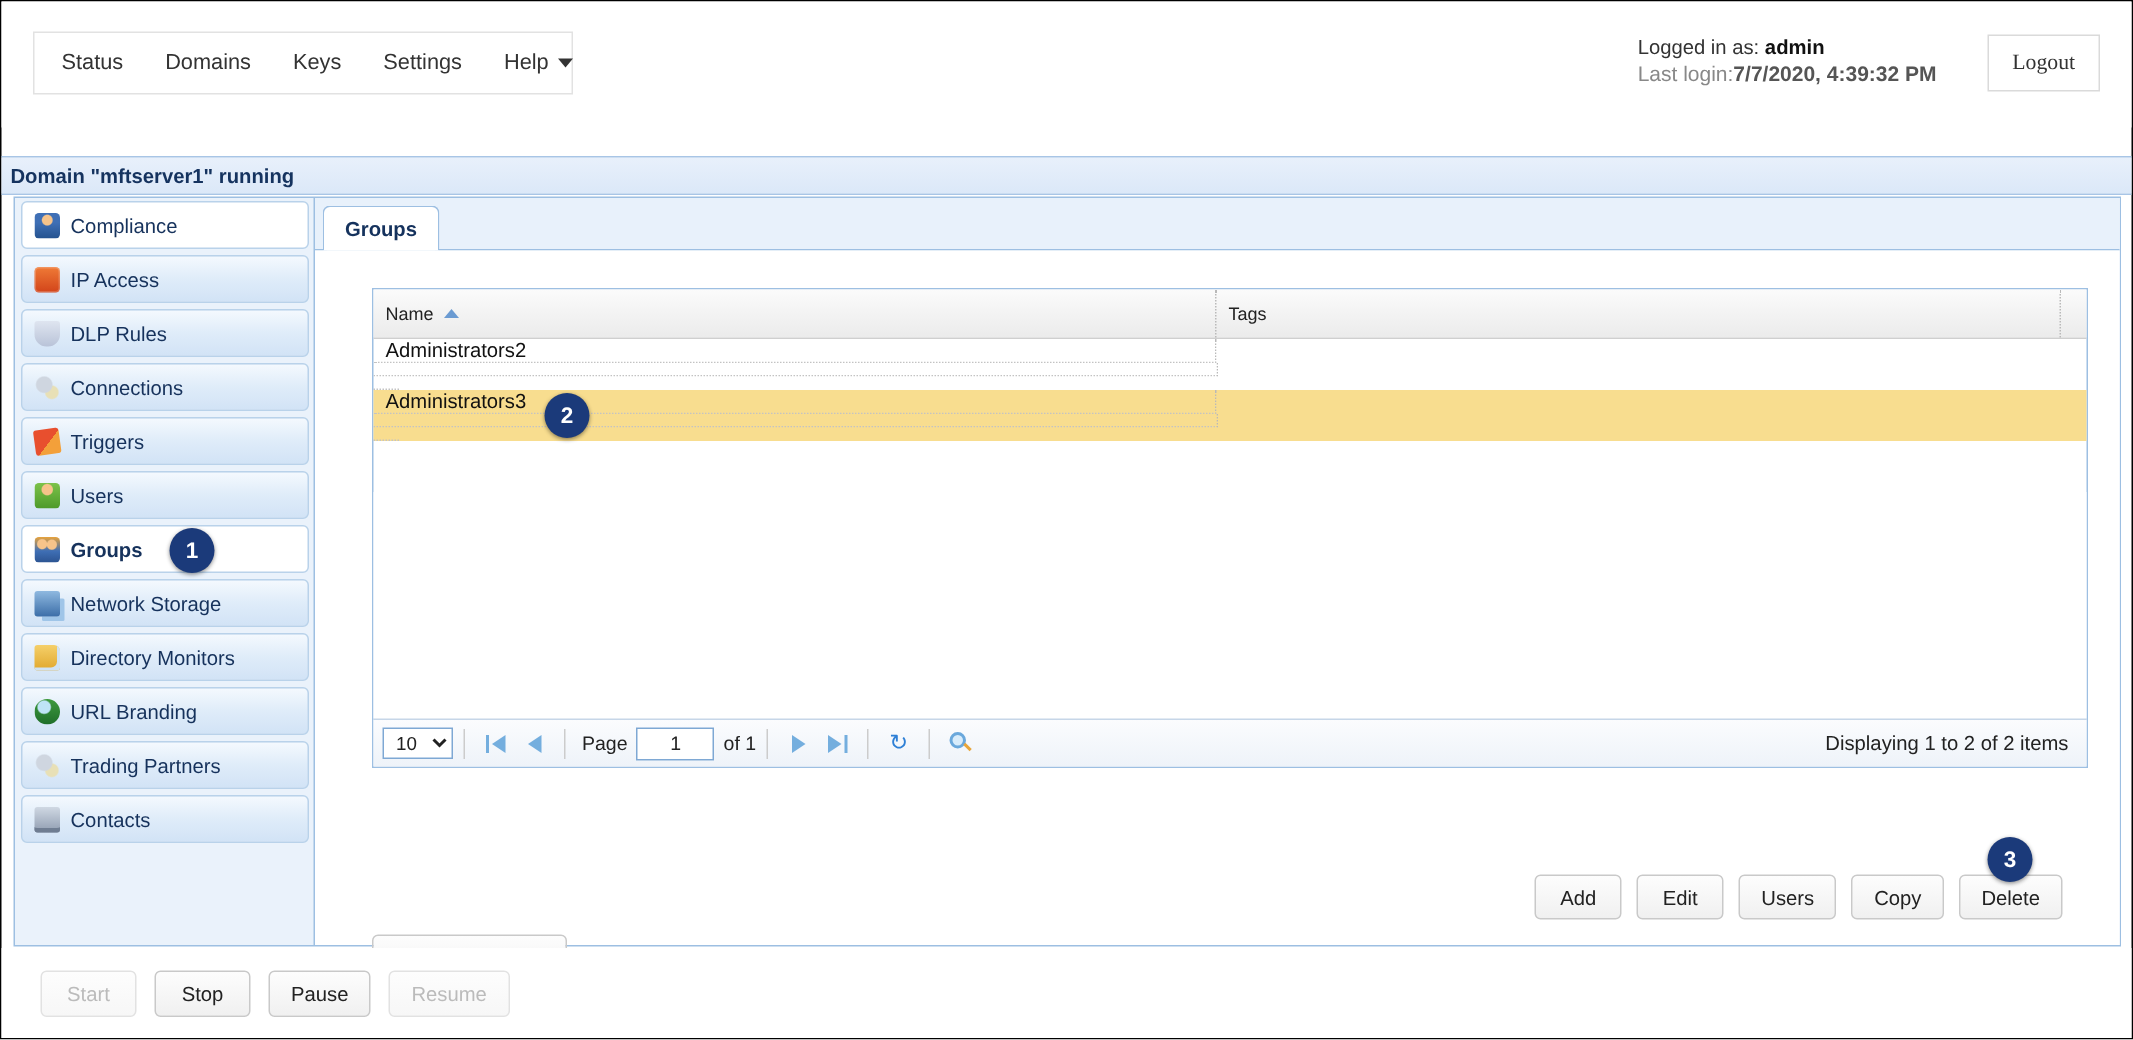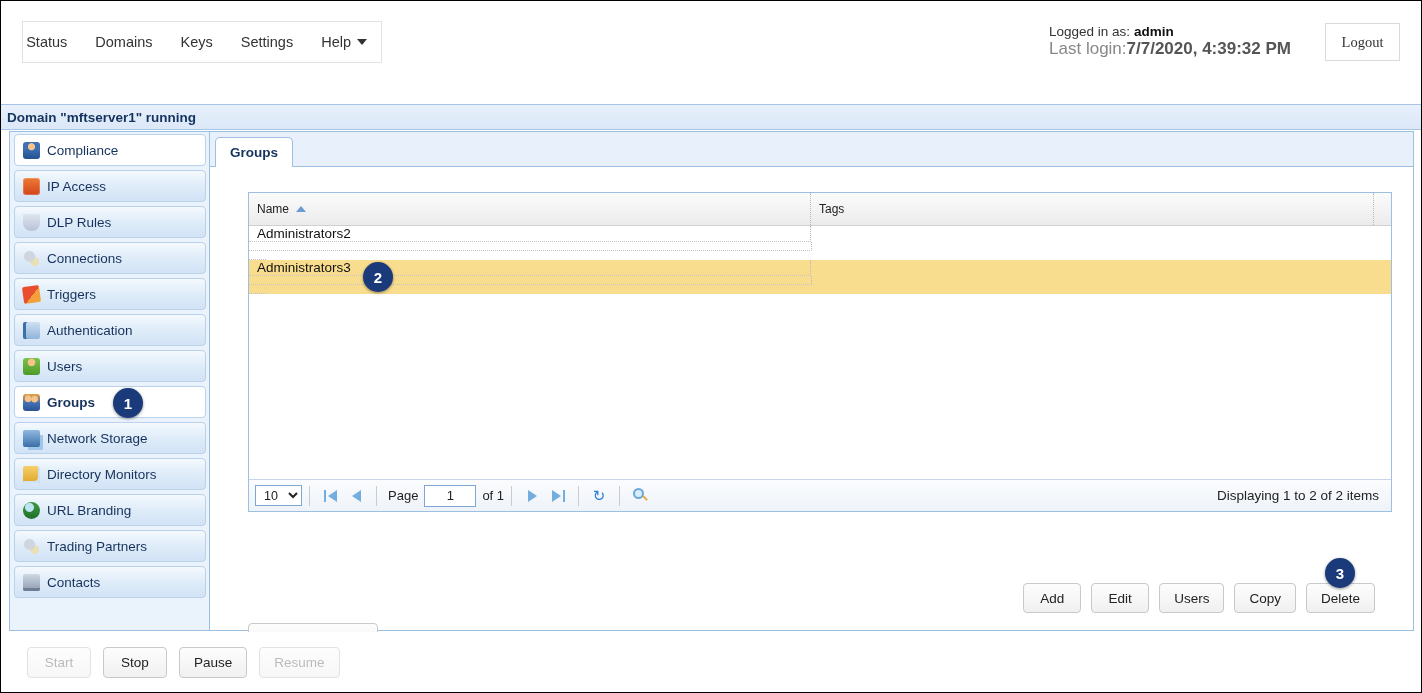--- a/index.html
+++ b/index.html
@@ -20,21 +20,21 @@
   
   .topbar {
     position: absolute; left: 0; top: 0; right: 0; height: 84px;
     background: #fff;
   }
   .menubar {
     position: absolute; left: 21px; top: 20px;
     width: 360px; height: 42px;
     border: 1px solid #e2e2e2;
     background: #fff;
-    display: flex; align-items: center; justify-content: flex-end;
+    display: flex; align-items: center;
   }
   .menu-item {
     font-size: 14.5px; color: #333;
     padding: 0 14px; height: 100%;
     display: flex; align-items: center;
     cursor: default;
   }
   .menu-item:first-child { padding-left: 18px; }
   .caret-down {
     display: inline-block;
@@ -42,21 +42,21 @@
     border-left: 5px solid transparent;
     border-right: 5px solid transparent;
     border-top: 6px solid #333;
   }
   .login-block {
     position: absolute; right: 130px; top: 22px;
     text-align: left;
   }
   .login-line1 { font-size: 13.5px; color: #333; line-height: 18px; }
   .login-line1 b { color: #111; }
-  .login-line2 { font-size: 17px; color: #888; line-height: 16px; }
+  .login-line2 { font-size: 14px; color: #888; line-height: 16px; }
   .login-line2 b { color: #555; }
   .logout-btn {
     position: absolute; right: 21px; top: 22px;
     width: 75px; height: 38px;
     border: 1px solid #dadada;
     background: #fff;
     font-size: 14.5px; color: #333;
     cursor: pointer;
     font-family: Liberation Serif, serif;
   }
@@ -340,24 +340,20 @@
         </div>
       <div class="side-item">
           <span class="side-icon ico-gears"></span>
           <span class="side-label">Connections</span>
         </div>
       <div class="side-item">
           <span class="side-icon ico-trigger"></span>
           <span class="side-label">Triggers</span>
         </div>
       <div class="side-item">
-          <span class="side-icon ico-auth"></span>
-          <span class="side-label">Authentication</span>
-        </div>
-      <div class="side-item">
           <span class="side-icon ico-users"></span>
           <span class="side-label">Users</span>
         </div>
       <div class="side-item active">
         <span class="side-icon ico-groups"></span>
         <span class="side-label">Groups</span>
         <div class="badge" style="left:98px; top:1px;">1</div>
       </div>
       <div class="side-item">
           <span class="side-icon ico-network"></span>

